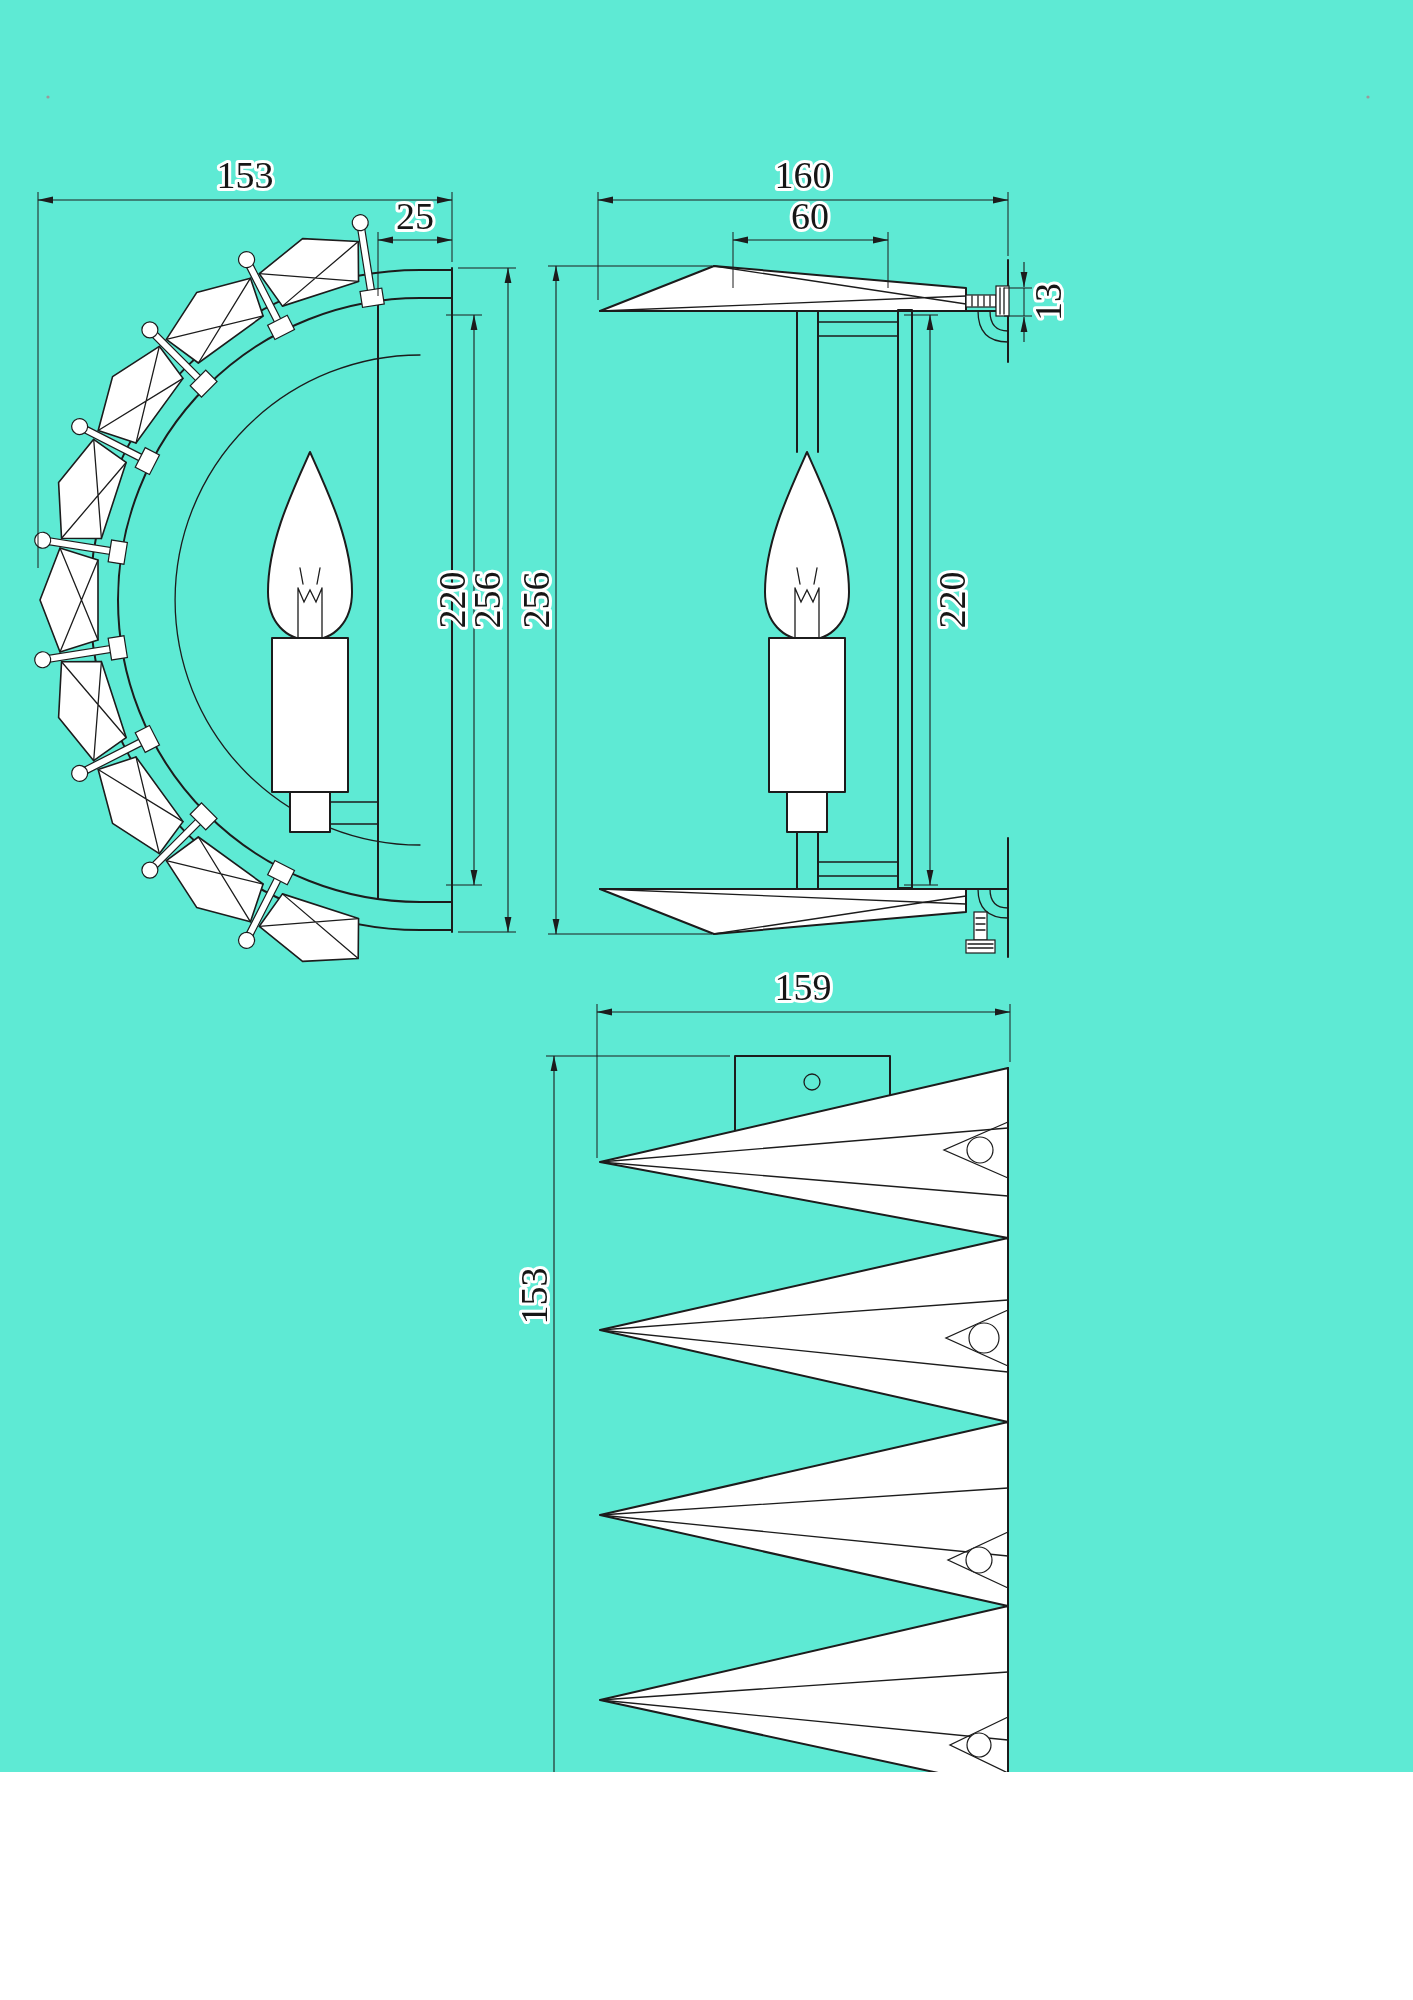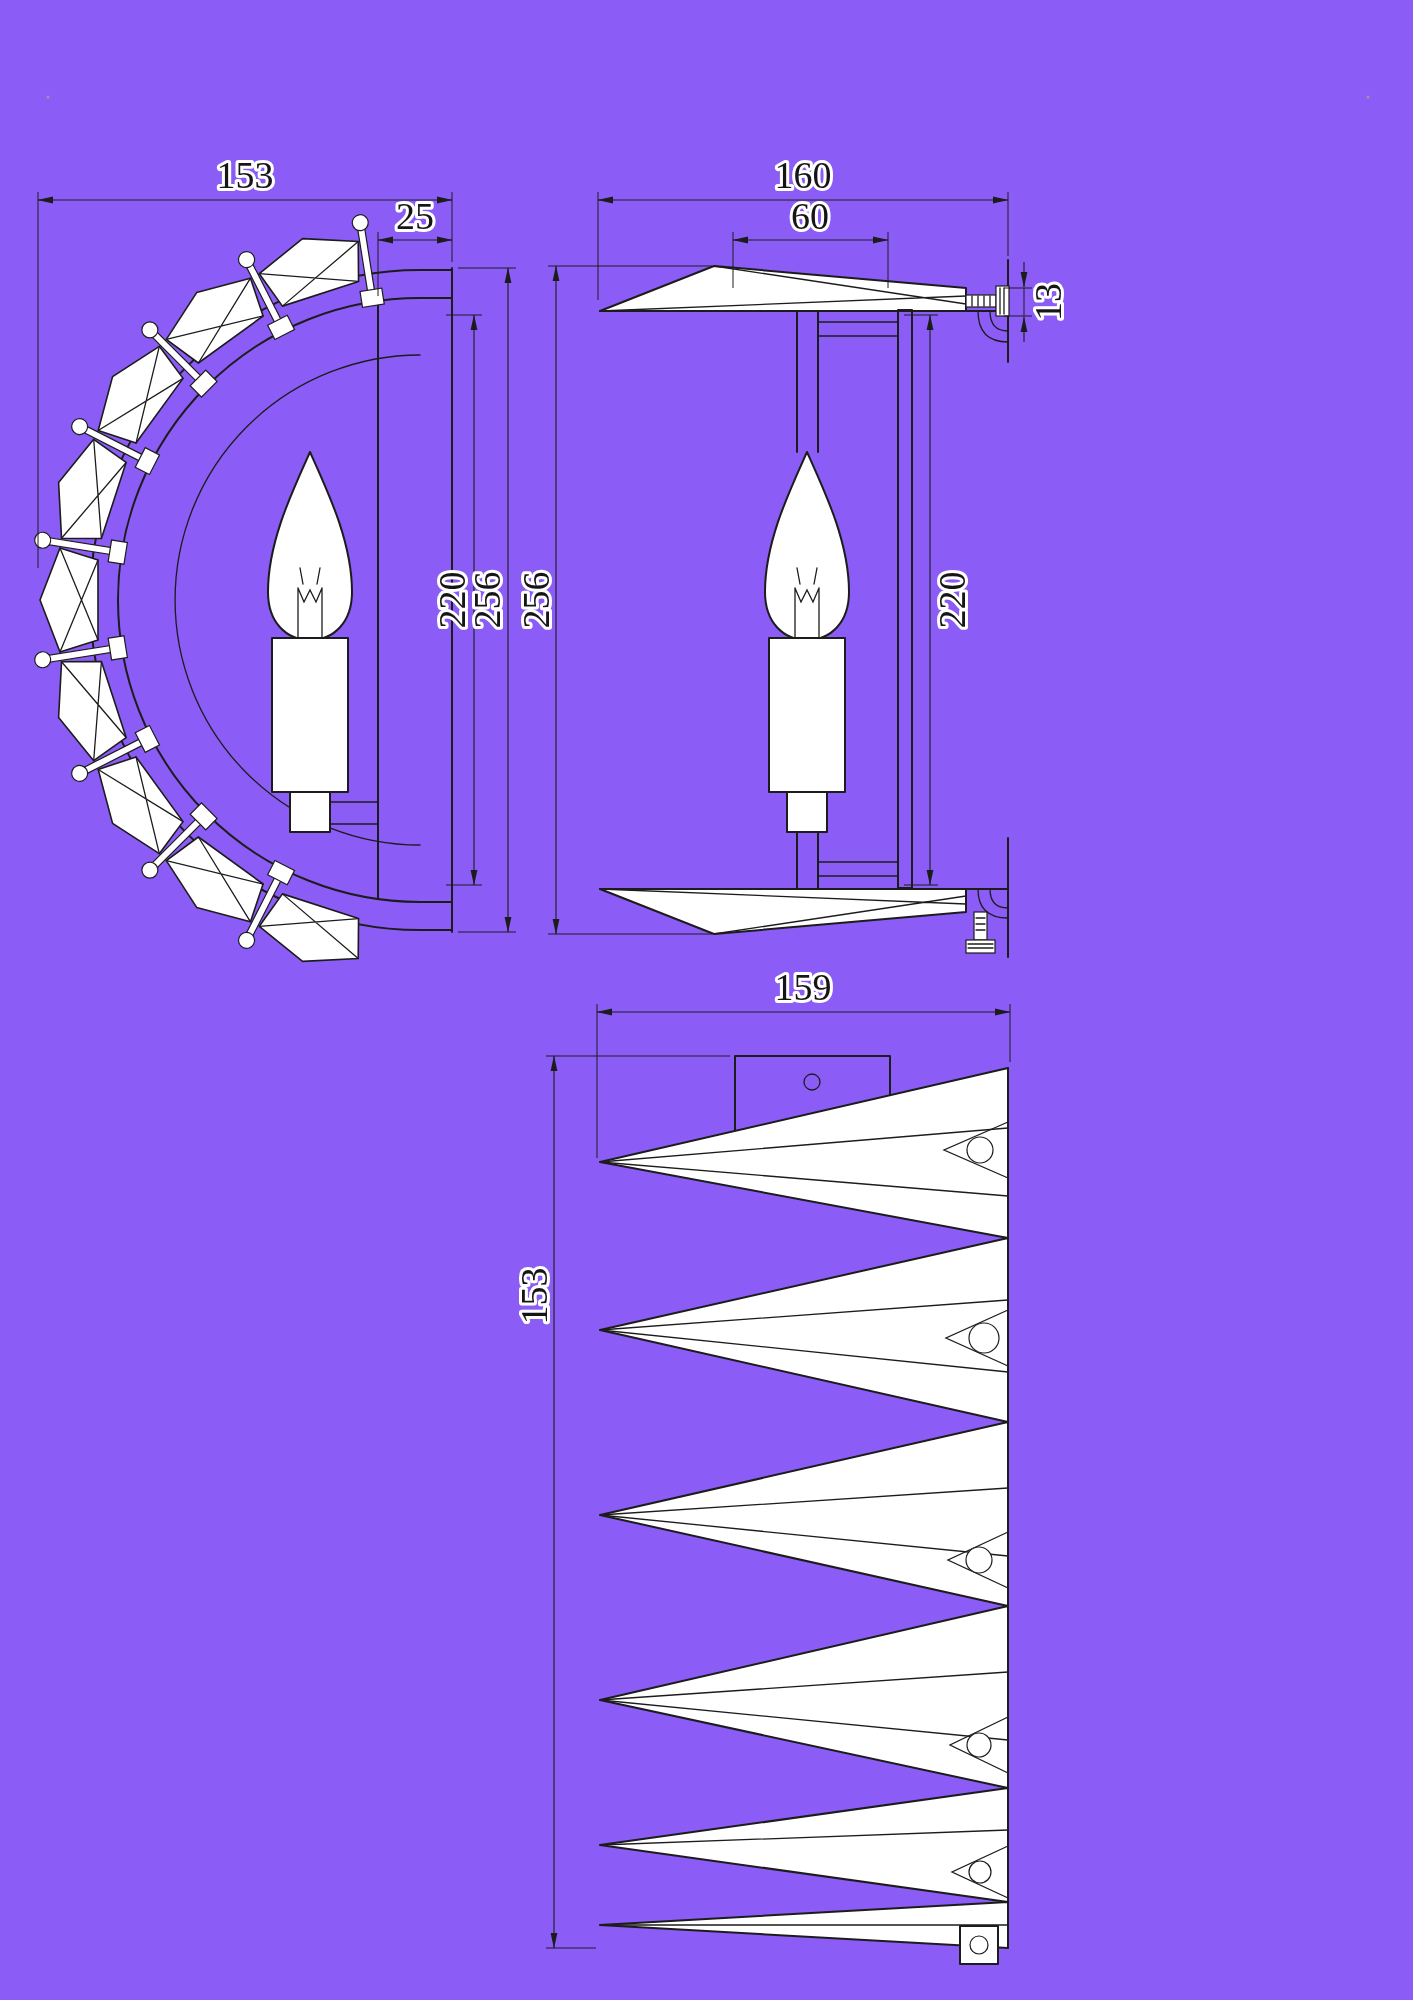--- a/index.html
+++ b/index.html
@@ -1,16 +1,16 @@
 <!DOCTYPE html>
 <html><head>
 <meta charset="utf-8">
 <style>
   html,body{margin:0;padding:0;background:#ffffff;}
-  .page{width:1413px;height:2000px;background:#8b5cf6;position:relative;overflow:hidden;}
+  .page{width:1413px;height:1772px;background:#5eead4;position:relative;overflow:hidden;}
   .obj{stroke:#1c1c1c;stroke-width:2;fill:none;stroke-linecap:round;stroke-linejoin:round}
   .objf{stroke:#1c1c1c;stroke-width:2;fill:#ffffff;stroke-linejoin:round}
   .thin{stroke:#1c1c1c;stroke-width:1.3;fill:none;stroke-linecap:round}
   .ext{stroke:#1c1c1c;stroke-width:1;fill:none}
   .dimline{stroke:#1c1c1c;stroke-width:1.1;fill:none;marker-start:url(#arr);marker-end:url(#arr)}
   .arrline{stroke:#1c1c1c;stroke-width:1.1;fill:none;marker-end:url(#arr)}
   .cryst{stroke:#1c1c1c;stroke-width:1.6;fill:#ffffff;stroke-linejoin:round}
   .pin{stroke:#1c1c1c;stroke-width:1.2;fill:#ffffff}
   .dim{font-family:"Liberation Serif",serif;font-size:38px;fill:#161616;
        paint-order:stroke fill;stroke:#ffffff;stroke-width:6px;stroke-linejoin:round}

